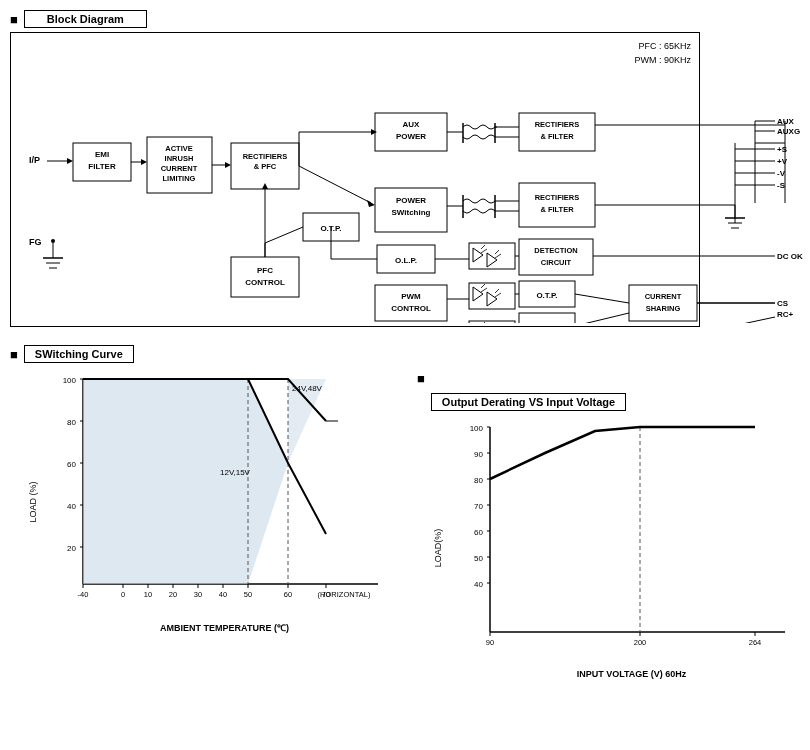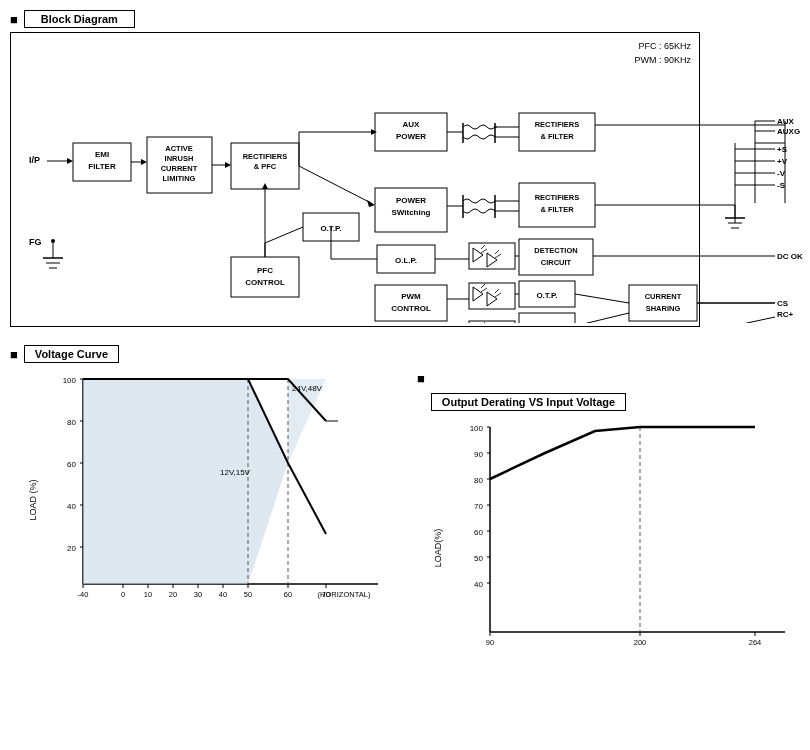--- a/index.html
+++ b/index.html
@@ -10,21 +10,21 @@
       width: 810px;
       min-height: 750px;
       padding: 10px;
     }
   </style>
 </head>
 <body>
 
 <div style="display:flex;align-items:center;margin-bottom:4px;">
   <span style="margin-right:6px;font-size:13px;">■</span>
-  <span style="border:1.5px solid #000;padding:2px 16px;font-size:11px;font-weight:bold;">Block Diagram</span>
+  <span style="border:1.5px solid #000;padding:2px 22px;font-size:11px;font-weight:bold;">Block Diagram</span>
 </div>
 
 <div style="border:1px solid #000;padding:6px;position:relative;width:690px;height:295px;margin-bottom:18px;">
 
   <div style="position:absolute;top:6px;right:8px;font-size:9px;text-align:right;line-height:1.6;">
     <div>PFC : 65KHz</div>
     <div>PWM : 90KHz</div>
   </div>
 
   <svg width="790" height="280" style="position:absolute;top:10px;left:4px;">
@@ -227,21 +227,21 @@
     <line x1="740" y1="100" x2="770" y2="100" stroke="#000" stroke-width="1"></line>
     <line x1="770" y1="78" x2="770" y2="160" stroke="#000" stroke-width="1"></line>
   </svg>
 </div>
 
 <div style="display:flex;gap:16px;width:798px;">
 
   <div style="flex:1;">
     <div style="display:flex;align-items:center;margin-bottom:6px;">
       <span style="margin-right:6px;font-size:13px;">■</span>
-      <span style="border:1.5px solid #000;padding:2px 10px;font-size:11px;font-weight:bold;">Voltage Curve</span>
+      <span style="border:1.5px solid #000;padding:2px 10px;font-size:11px;font-weight:bold;">SWitching Curve</span>
     </div>
 
     <div style="position:relative;margin-left:38px;margin-bottom:0;">
       
       <div style="position:absolute;left:-36px;top:50%;transform:translateY(-50%) rotate(-90deg);font-size:9px;white-space:nowrap;">LOAD (%)</div>
 
       
       <svg width="350" height="260">
 
         <line x1="35" y1="10" x2="35" y2="215" stroke="#000" stroke-width="1.5"></line>
@@ -302,20 +302,21 @@
         <line x1="278" y1="52" x2="290" y2="52" stroke="#000" stroke-width="1"></line>
 
         <polyline points="35,10 200,10 240,94 278,165" fill="none" stroke="#000" stroke-width="2"></polyline>
 
         <text x="244" y="22" font-size="8">24V,48V</text>
 
         <text x="172" y="106" font-size="8">12V,15V</text>
       </svg>
 
       
+      <div style="text-align:center;font-size:9px;margin-top:-10px;font-weight:bold;">AMBIENT TEMPERATURE (℃)</div>
     </div>
   </div>
 
   <div style="flex:1;">
     <div style="display:flex;align-items:center;margin-bottom:6px;">
       <span style="margin-right:6px;font-size:13px;">■</span>
       <span style="border:1.5px solid #000;padding:2px 10px;font-size:11px;font-weight:bold;margin-top:48px;">Output Derating VS Input Voltage</span>
     </div>
 
     <div style="position:relative;margin-left:38px;">
@@ -357,16 +358,17 @@
         <text x="300" y="228" font-size="7.5" text-anchor="middle">264</text>
         <line x1="300" y1="215" x2="300" y2="219" stroke="#000" stroke-width="1"></line>
 
         <line x1="185" y1="10" x2="185" y2="215" stroke="#555" stroke-width="1" stroke-dasharray="4,3"></line>
 
         <polyline points="35,62 90,36 140,14 185,10 300,10" fill="none" stroke="#000" stroke-width="2.5"></polyline>
 
       </svg>
 
       
+      <div style="text-align:center;font-size:9px;margin-top:-10px;font-weight:bold;">INPUT VOLTAGE (V) 60Hz</div>
     </div>
   </div>
 
 </div>
 
 </body></html>

